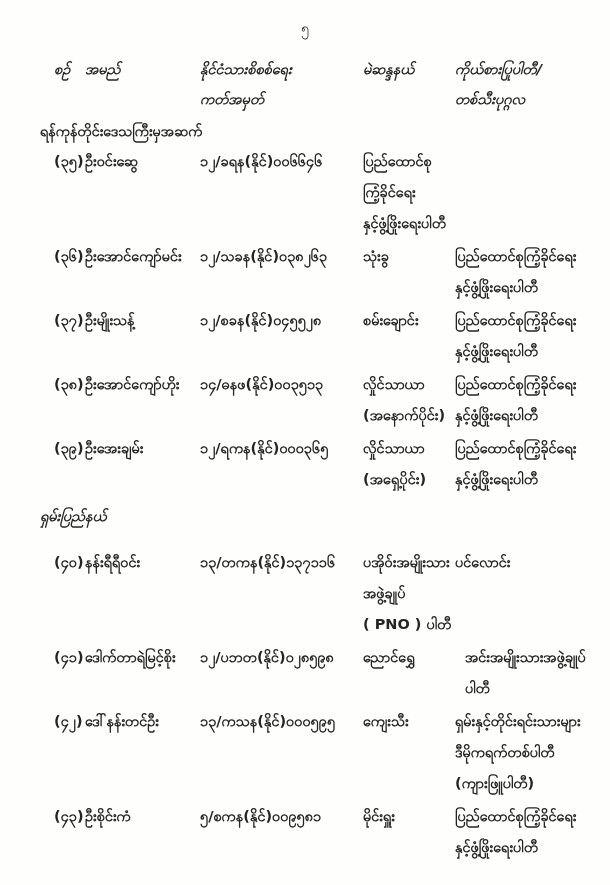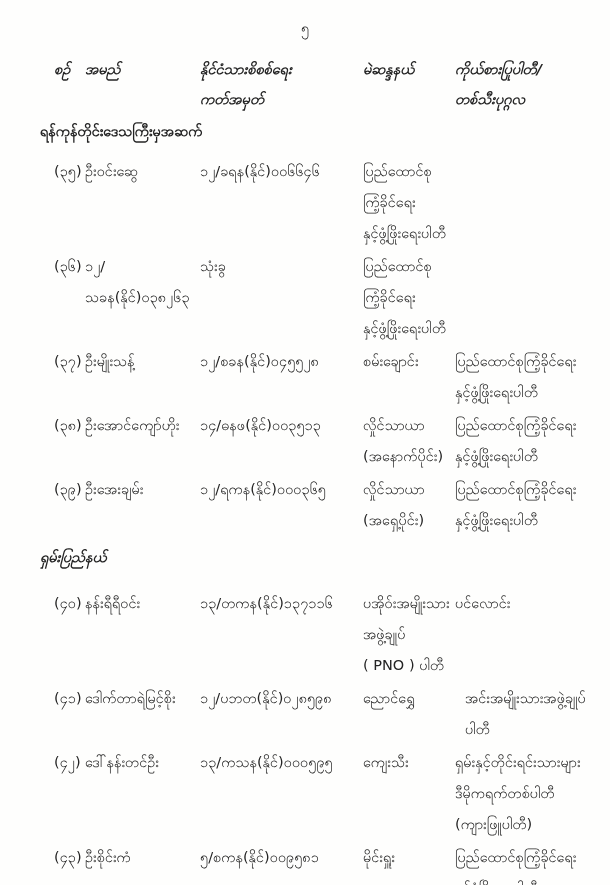--- a/index.html
+++ b/index.html
@@ -43,30 +43,30 @@
     font-weight: bold;
     line-height: 30px;
     font-style: italic;
   }
   .section-title {
     font-weight: bold;
     line-height: 30px;
   }
   .section-title.first {
     margin-top: 2px;
-    margin-bottom: 10px;
   }
   .section-title.second {
     margin-top: 6px;
     margin-bottom: 16px;
     font-style: italic;
   }
   .table-row {
     min-height: 62px;
     margin-bottom: 2px;
+    font-weight: bold;
   }
 </style>
 </head>
 <body>
 
 <div class="page">
 
   <div class="page-number">၅</div>
 
   <div class="grid-row table-header">
@@ -84,20 +84,21 @@
   <div class="grid-row table-row">
     <div class="cell serial">(၃၅)</div>
     <div class="cell">ဦးဝင်းဆွေ</div>
     <div class="cell">၁၂/ခရန(နိုင်)၀၀၆၆၄၆</div>
     <div class="cell">ပြည်ထောင်စုကြံ့ခိုင်ရေး
 နှင့်ဖွံ့ဖြိုးရေးပါတီ</div>
   </div>
 
   <div class="grid-row table-row">
     <div class="cell serial">(၃၆)</div>
+    <div class="cell">ဦးအောင်ကျော်မင်း</div>
     <div class="cell">၁၂/သခန(နိုင်)၀၃၈၂၆၃</div>
     <div class="cell">သုံးခွ</div>
     <div class="cell">ပြည်ထောင်စုကြံ့ခိုင်ရေး
 နှင့်ဖွံ့ဖြိုးရေးပါတီ</div>
   </div>
 
   <div class="grid-row table-row">
     <div class="cell serial">(၃၇)</div>
     <div class="cell">ဦးမျိုးသန့်</div>
     <div class="cell">၁၂/စခန(နိုင်)၀၄၅၅၂၈</div>

